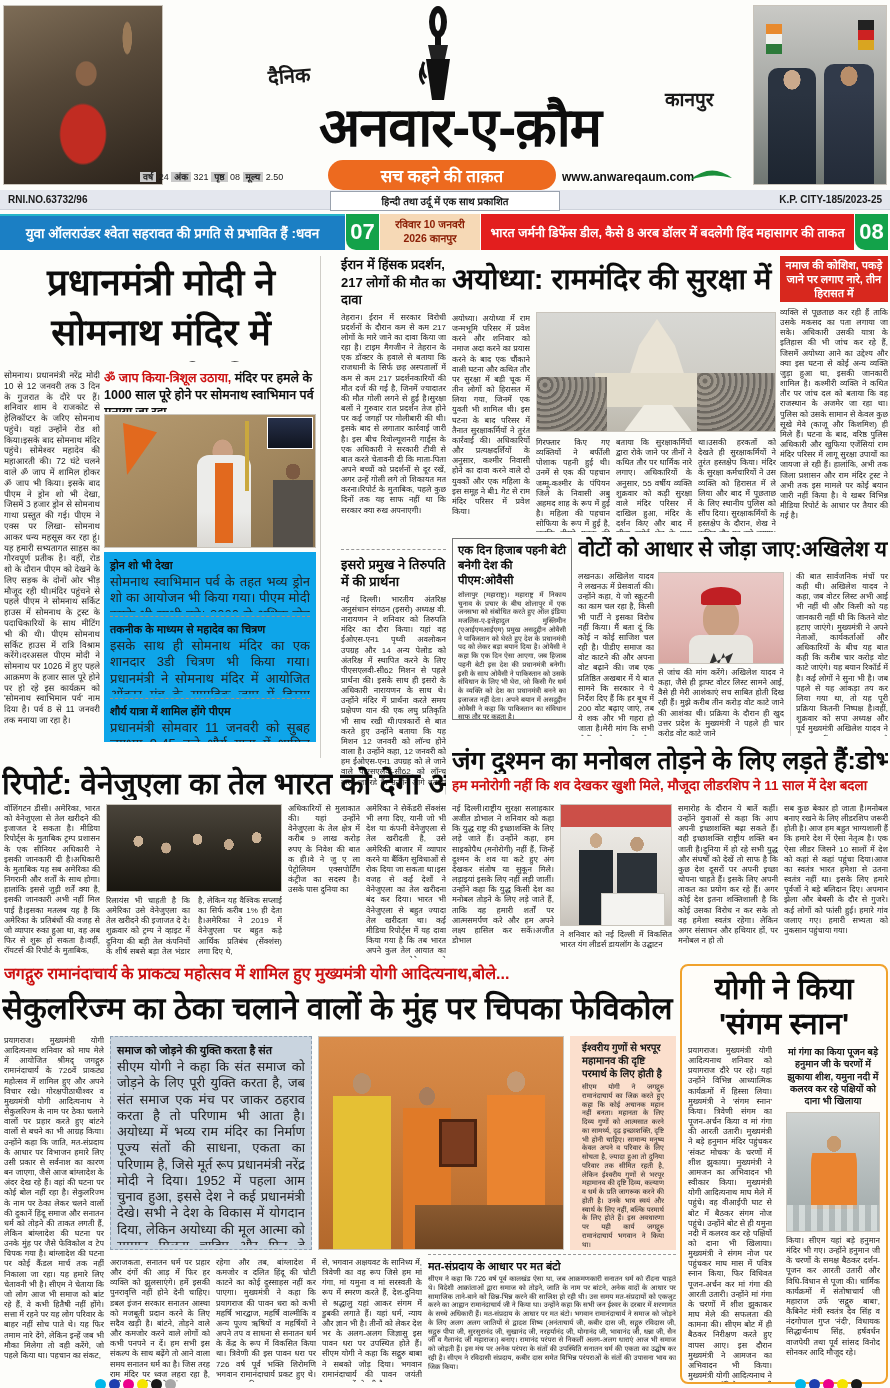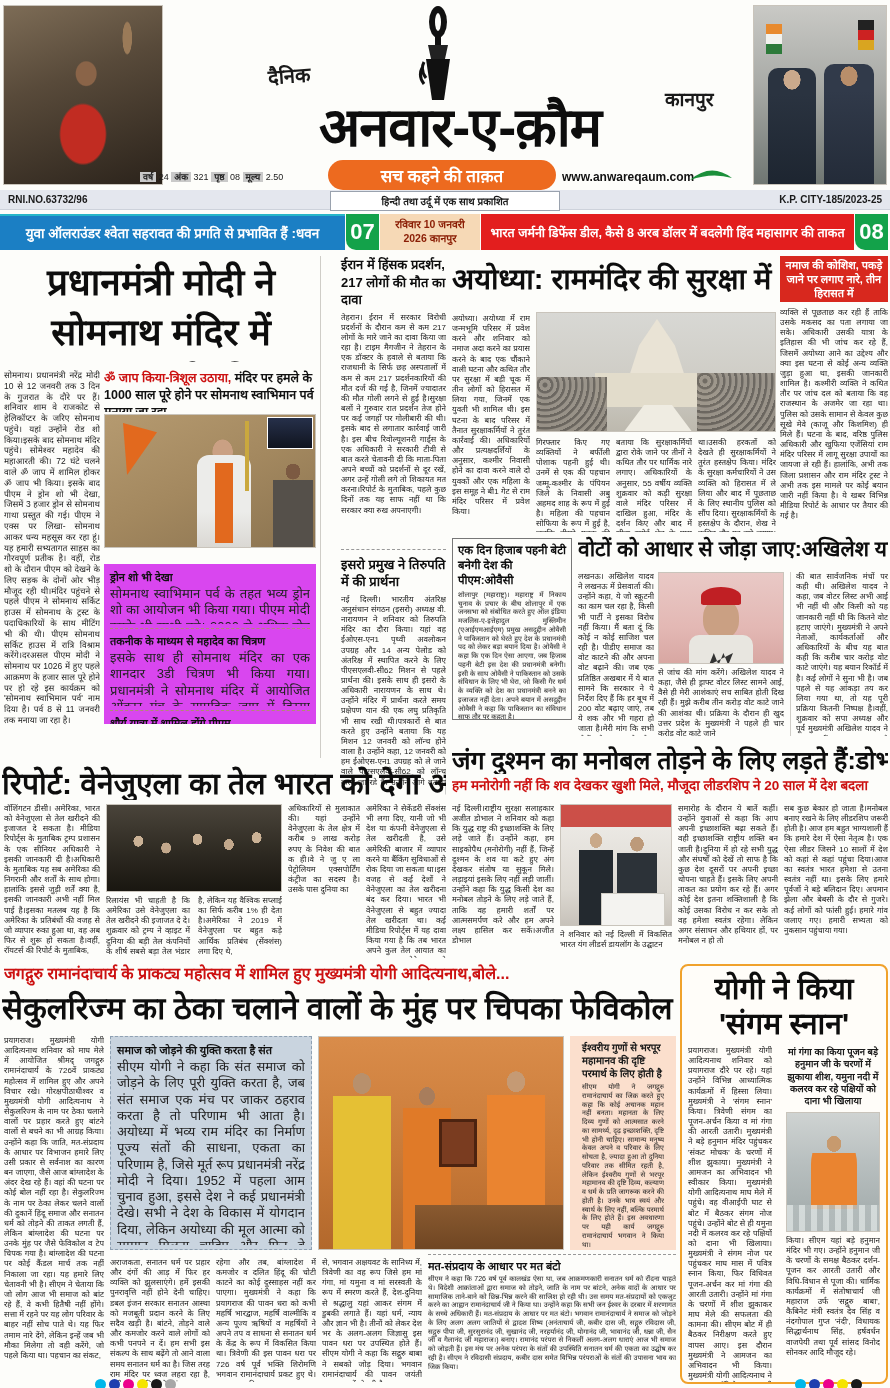--- a/index.html
+++ b/index.html
@@ -112,21 +112,21 @@
          linear-gradient(155deg,#b59a70 0%,#a3885f 50%,#8a7350 100%);">
     <div class="abs" style="left:18px;top:8px;width:34px;height:52px;background:#e2691e;clip-path:polygon(0 0,100% 18%,12% 100%);"></div>
     <div class="abs" style="left:92px;top:40px;width:54px;height:94px;background:linear-gradient(#ececea 0 60%,#d9d7d2 100%);border-radius:12px 12px 0 0;">
       <div class="abs" style="left:18px;top:8px;width:18px;height:80px;background:#e2691e;"></div>
     </div>
     <div class="abs" style="left:140px;top:6px;width:4px;height:70px;background:#caa83e;"></div>
     <div class="abs" style="left:168px;top:46px;width:40px;height:88px;background:radial-gradient(12px 13px at 50% 12%, #7c5a42 0 60%, transparent 62%),linear-gradient(transparent 22%, #55504a 22%);"></div>
     <div class="abs photo" style="right:2px;top:2px;width:46px;height:32px;background:linear-gradient(#26304a,#10141f);border:1px solid #fff;"></div>
   </div>
 
-  <div class="abs" style="left:104px;top:564px;width:212px;height:160px;background:#d946ef;padding:5px 6px;overflow:hidden;">
+  <div class="abs" style="left:104px;top:552px;width:212px;height:190px;background:#0ea5e9;padding:5px 6px;overflow:hidden;">
     <div class="boxtitle">ड्रोन शो भी देखा</div>
     <div class="bt2" style="height:38px;">सोमनाथ स्वाभिमान पर्व के तहत भव्य ड्रोन शो का आयोजन भी किया गया। पीएम मोदी इसके भी साक्षी बने। 3000 से अधिक ड्रोन का इस्तेमाल करते हुए कई शिखरों पर आधारित आकृतियों के जरिये भगवान शिव और शिवलिंग की विशाल छवियां बनाई गईं।</div>
     <div style="border-top:1px dashed #b08c72;margin:4px 0;"></div>
     <div class="boxtitle">तकनीक के माध्यम से महादेव का चित्रण</div>
     <div class="bt2" style="height:56px;">इसके साथ ही सोमनाथ मंदिर का एक शानदार 3डी चित्रण भी किया गया। प्रधानमंत्री ने सोमनाथ मंदिर में आयोजित ओंकार मंत्र के सामूहिक जाप में हिस्सा लिया, जो 72 घंटे तक लगातार चलता रहता है कि सोमनाथ स्वाभिमान पर्व 8 से 11 जनवरी, 2026 तक मनाया जा रहा है, जो 1026 में महमूद गजनी द्वारा सोमनाथ मंदिर पर किए गए पहले हमले की 1000वीं वर्षगांठ का प्रतीक है।</div>
     <div style="border-top:1px dashed #b08c72;margin:4px 0;"></div>
     <div class="boxtitle">शौर्य यात्रा में शामिल होंगे पीएम</div>
     <div class="bt2" style="height:48px;">प्रधानमंत्री सोमवार 11 जनवरी को सुबह लगभग 9-45 बजे शौर्य यात्रा में शामिल होंगे, जो सोमनाथ मंदिर की रक्षा करते हुए अपने प्राणों का बलिदान देने वाले असंख्य योद्धाओं को श्रद्धांजलि अर्पित करने के लिए निकाली जाती है। इस शोभायात्रा में वीरता और बलिदान का प्रतीक माने जाने वाले 108 मेढ़ी का प्रतीकात्मक जुलूस शामिल होगा।</div>
   </div>
 
@@ -171,21 +171,21 @@
     <div class="abs" style="left:44px;top:26px;width:36px;height:40px;background:#caa083;border-radius:45%;"></div>
     <div class="abs" style="left:42px;top:14px;width:40px;height:18px;background:#c01f24;border-radius:50% 50% 10% 10%;"></div>
     <div class="abs" style="left:30px;top:62px;width:64px;height:30px;background:#e8e6e0;border-radius:10px 10px 0 0;"></div>
     <div class="abs" style="left:50px;top:80px;width:24px;height:12px;background:#333;clip-path:polygon(0 100%,20% 0,40% 100%,60% 0,80% 100%,100% 0);"></div>
   </div>
   <div class="abs bt" style="left:658px;top:668px;width:126px;height:68px;">से जांच की मांग करेंगे। अखिलेश यादव ने कहा, जैसे ही ड्राफ्ट वोटर लिस्ट सामने आई, वैसे ही मेरी आशंकाएं सच साबित होती दिख रही हैं। मुझे करीब तीन करोड़ वोट काटे जाने की आशंका थी। प्रक्रिया के दौरान ही खुद उत्तर प्रदेश के मुख्यमंत्री ने पहले ही चार करोड़ वोट काटे जाने</div>
 
   <div class="abs bt vrule" style="left:790px;top:572px;width:98px;height:164px;padding-left:5px;">की बात सार्वजनिक मंचों पर कही थी। अखिलेश यादव ने कहा, जब वोटर लिस्ट अभी आई भी नहीं थी और किसी को यह जानकारी नहीं थी कि कितने वोट हटाए जाएंगे। मुख्यमंत्री ने अपने नेताओं, कार्यकर्ताओं और अधिकारियों के बीच यह बात कही कि करीब चार करोड़ वोट काटे जाएंगे। यह बयान रिकॉर्ड में है। कई लोगों ने सुना भी है। जब पहले से यह आंकड़ा तय कर लिया गया था, तो यह पूरी प्रक्रिया कितनी निष्पक्ष है।वहीं, शुक्रवार को सपा अध्यक्ष और पूर्व मुख्यमंत्री अखिलेश यादव ने कहा था कि भाजपा सरकार ने प्रदेश की कानून-व्यवस्था को बर्बाद कर दिया है। प्रदेश में अपराध और भ्रष्टाचार चरम पर है।</div>
 
   <div class="abs hd" style="left:452px;top:742px;width:436px;height:32px;font-size:25px;white-space:nowrap;overflow:hidden;">जंग दुश्मन का मनोबल तोड़ने के लिए लड़ते हैं:डोभाल</div>
-  <div class="abs" style="left:452px;top:776px;width:436px;height:22px;font-size:13.5px;font-weight:800;color:#cc1111;white-space:nowrap;overflow:hidden;">हम मनोरोगी नहीं कि शव देखकर खुशी मिले, मौजूदा लीडरशिप ने 20 साल में देश बदला</div>
+  <div class="abs" style="left:452px;top:776px;width:436px;height:22px;font-size:13.5px;font-weight:800;color:#cc1111;white-space:nowrap;overflow:hidden;">हम मनोरोगी नहीं कि शव देखकर खुशी मिले, मौजूदा लीडरशिप ने 11 साल में देश बदला</div>
 
   <div class="abs bt" style="left:452px;top:804px;width:102px;height:152px;">नई दिल्ली।राष्ट्रीय सुरक्षा सलाहकार अजीत डोभाल ने शनिवार को कहा कि युद्ध राष्ट्र की इच्छाशक्ति के लिए लड़े जाते हैं। उन्होंने कहा, हम साइकोपैथ (मनोरोगी) नहीं हैं, जिन्हें दुश्मन के शव या कटे हुए अंग देखकर संतोष या सुकून मिले। लड़ाइयां इसके लिए नहीं लड़ी जातीं।उन्होंने कहा कि युद्ध किसी देश का मनोबल तोड़ने के लिए लड़े जाते हैं, ताकि वह हमारी शर्तों पर आत्मसमर्पण करे और हम अपने लक्ष्य हासिल कर सकें।अजीत डोभाल</div>
 
   <div class="abs photo" style="left:560px;top:804px;width:112px;height:122px;background:linear-gradient(#f0eeea 0%,#ddd9d2 70%,#c7c2ba 100%);">
     <div class="abs" style="left:0;top:0;width:112px;height:22px;background:#c5342c;opacity:.85;"></div>
     <div class="abs" style="left:18px;top:26px;width:34px;height:96px;background:radial-gradient(10px 12px at 50% 10%, #c9a888 0 60%, transparent 62%),linear-gradient(transparent 20%, #23292f 20%);"></div>
     <div class="abs" style="left:56px;top:30px;width:40px;height:92px;background:radial-gradient(11px 12px at 50% 10%, #bd9a7a 0 60%, transparent 62%),linear-gradient(transparent 20%, #2c3238 20%);"></div>
     <div class="abs" style="left:40px;top:88px;width:64px;height:34px;background:#f4f3f0;border:1px solid #cfccc4;"></div>
   </div>
   <div class="abs bt" style="left:560px;top:930px;width:112px;height:26px;">ने शनिवार को नई दिल्ली में विकसित भारत यंग लीडर्स डायलॉग के उद्घाटन</div>

